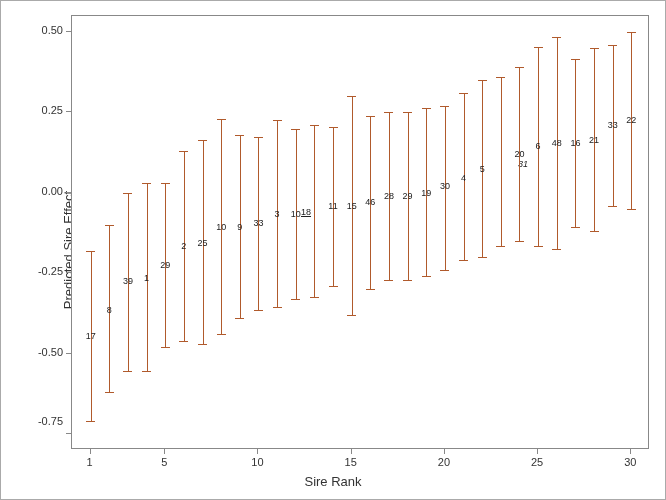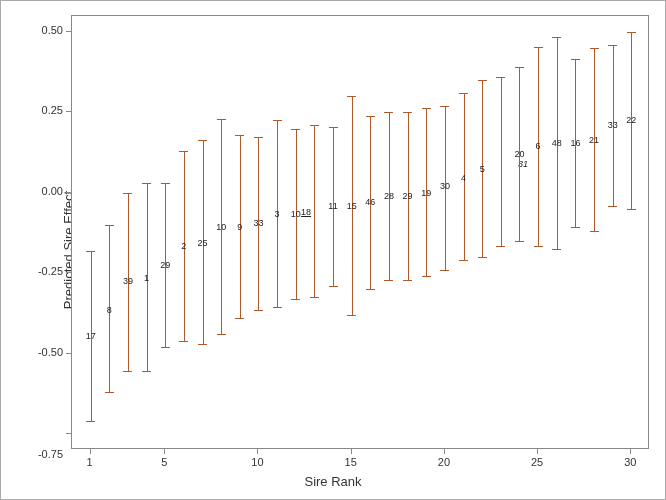--- a/index.html
+++ b/index.html
@@ -198,21 +198,21 @@
       <div class="err-bar" style="left: 540.71px; top: 28.9333px; height: 160.741px;"></div>
       <div class="err-cap" style="left: 536.21px; top: 28.9333px; width: 9px;"></div>
       <div class="err-cap" style="left: 536.21px; top: 189.674px; width: 9px;"></div>
       <div class="point-label" style="left: 540.71px; top: 109.304px;">33</div>
       <div class="err-bar" style="left: 559.355px; top: 16.0741px; height: 176.815px;"></div>
       <div class="err-cap" style="left: 554.855px; top: 16.0741px; width: 9px;"></div>
       <div class="err-cap" style="left: 554.855px; top: 192.889px; width: 9px;"></div>
       <div class="point-label" style="left: 559.355px; top: 104.481px;">22</div>
     </div>
 <div class="tick-mark" style="left: 65px; top: 431.926px; width: 5px; height: 1px;"></div>
-    <div class="tick-label y-tick-label" style="left: 22px; top: 447px;">-0.75</div>
+    <div class="tick-label y-tick-label" style="left: 22px; top: 414px;">-0.75</div>
     <div class="tick-mark" style="left: 65px; top: 351.556px; width: 5px; height: 1px;"></div>
     <div class="tick-label y-tick-label" style="left: 22px; top: 344.556px;">-0.50</div>
     <div class="tick-mark" style="left: 65px; top: 271.185px; width: 5px; height: 1px;"></div>
     <div class="tick-label y-tick-label" style="left: 22px; top: 264.185px;">-0.25</div>
     <div class="tick-mark" style="left: 65px; top: 190.815px; width: 5px; height: 1px;"></div>
     <div class="tick-label y-tick-label" style="left: 22px; top: 183.815px;">0.00</div>
     <div class="tick-mark" style="left: 65px; top: 110.444px; width: 5px; height: 1px;"></div>
     <div class="tick-label y-tick-label" style="left: 22px; top: 103.444px;">0.25</div>
     <div class="tick-mark" style="left: 65px; top: 30.0741px; width: 5px; height: 1px;"></div>
     <div class="tick-label y-tick-label" style="left: 22px; top: 23.0741px;">0.50</div>

